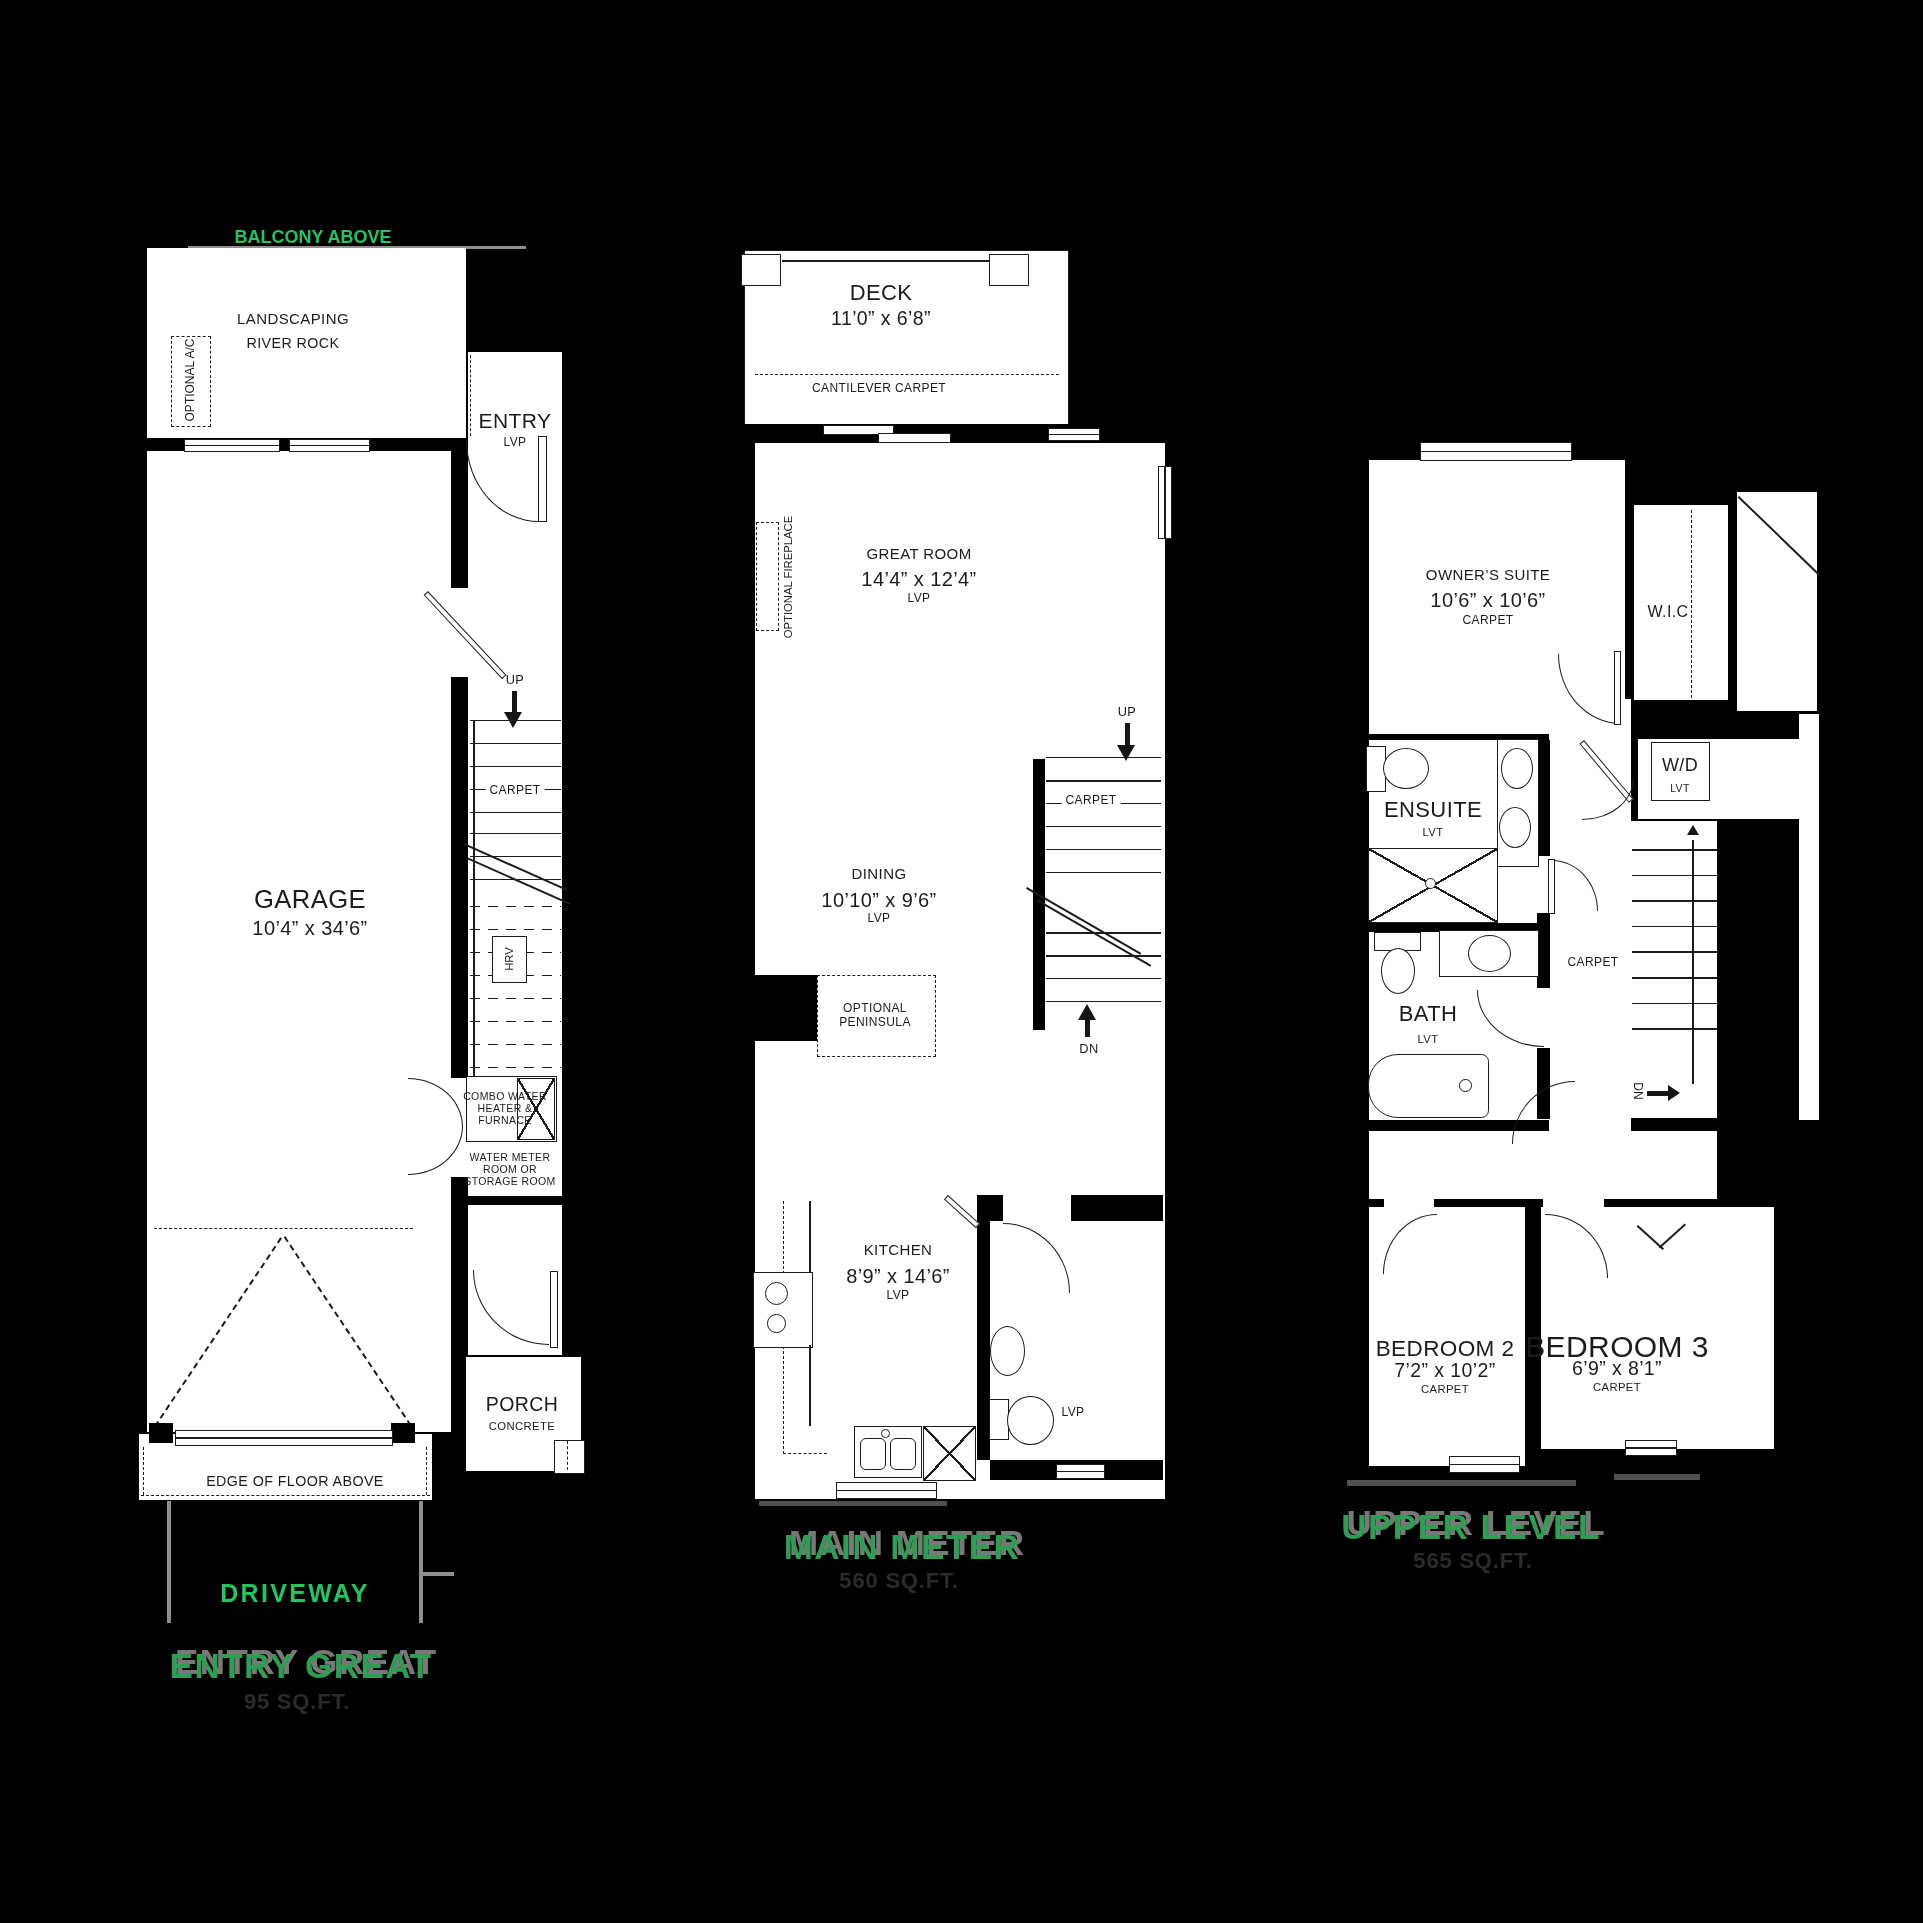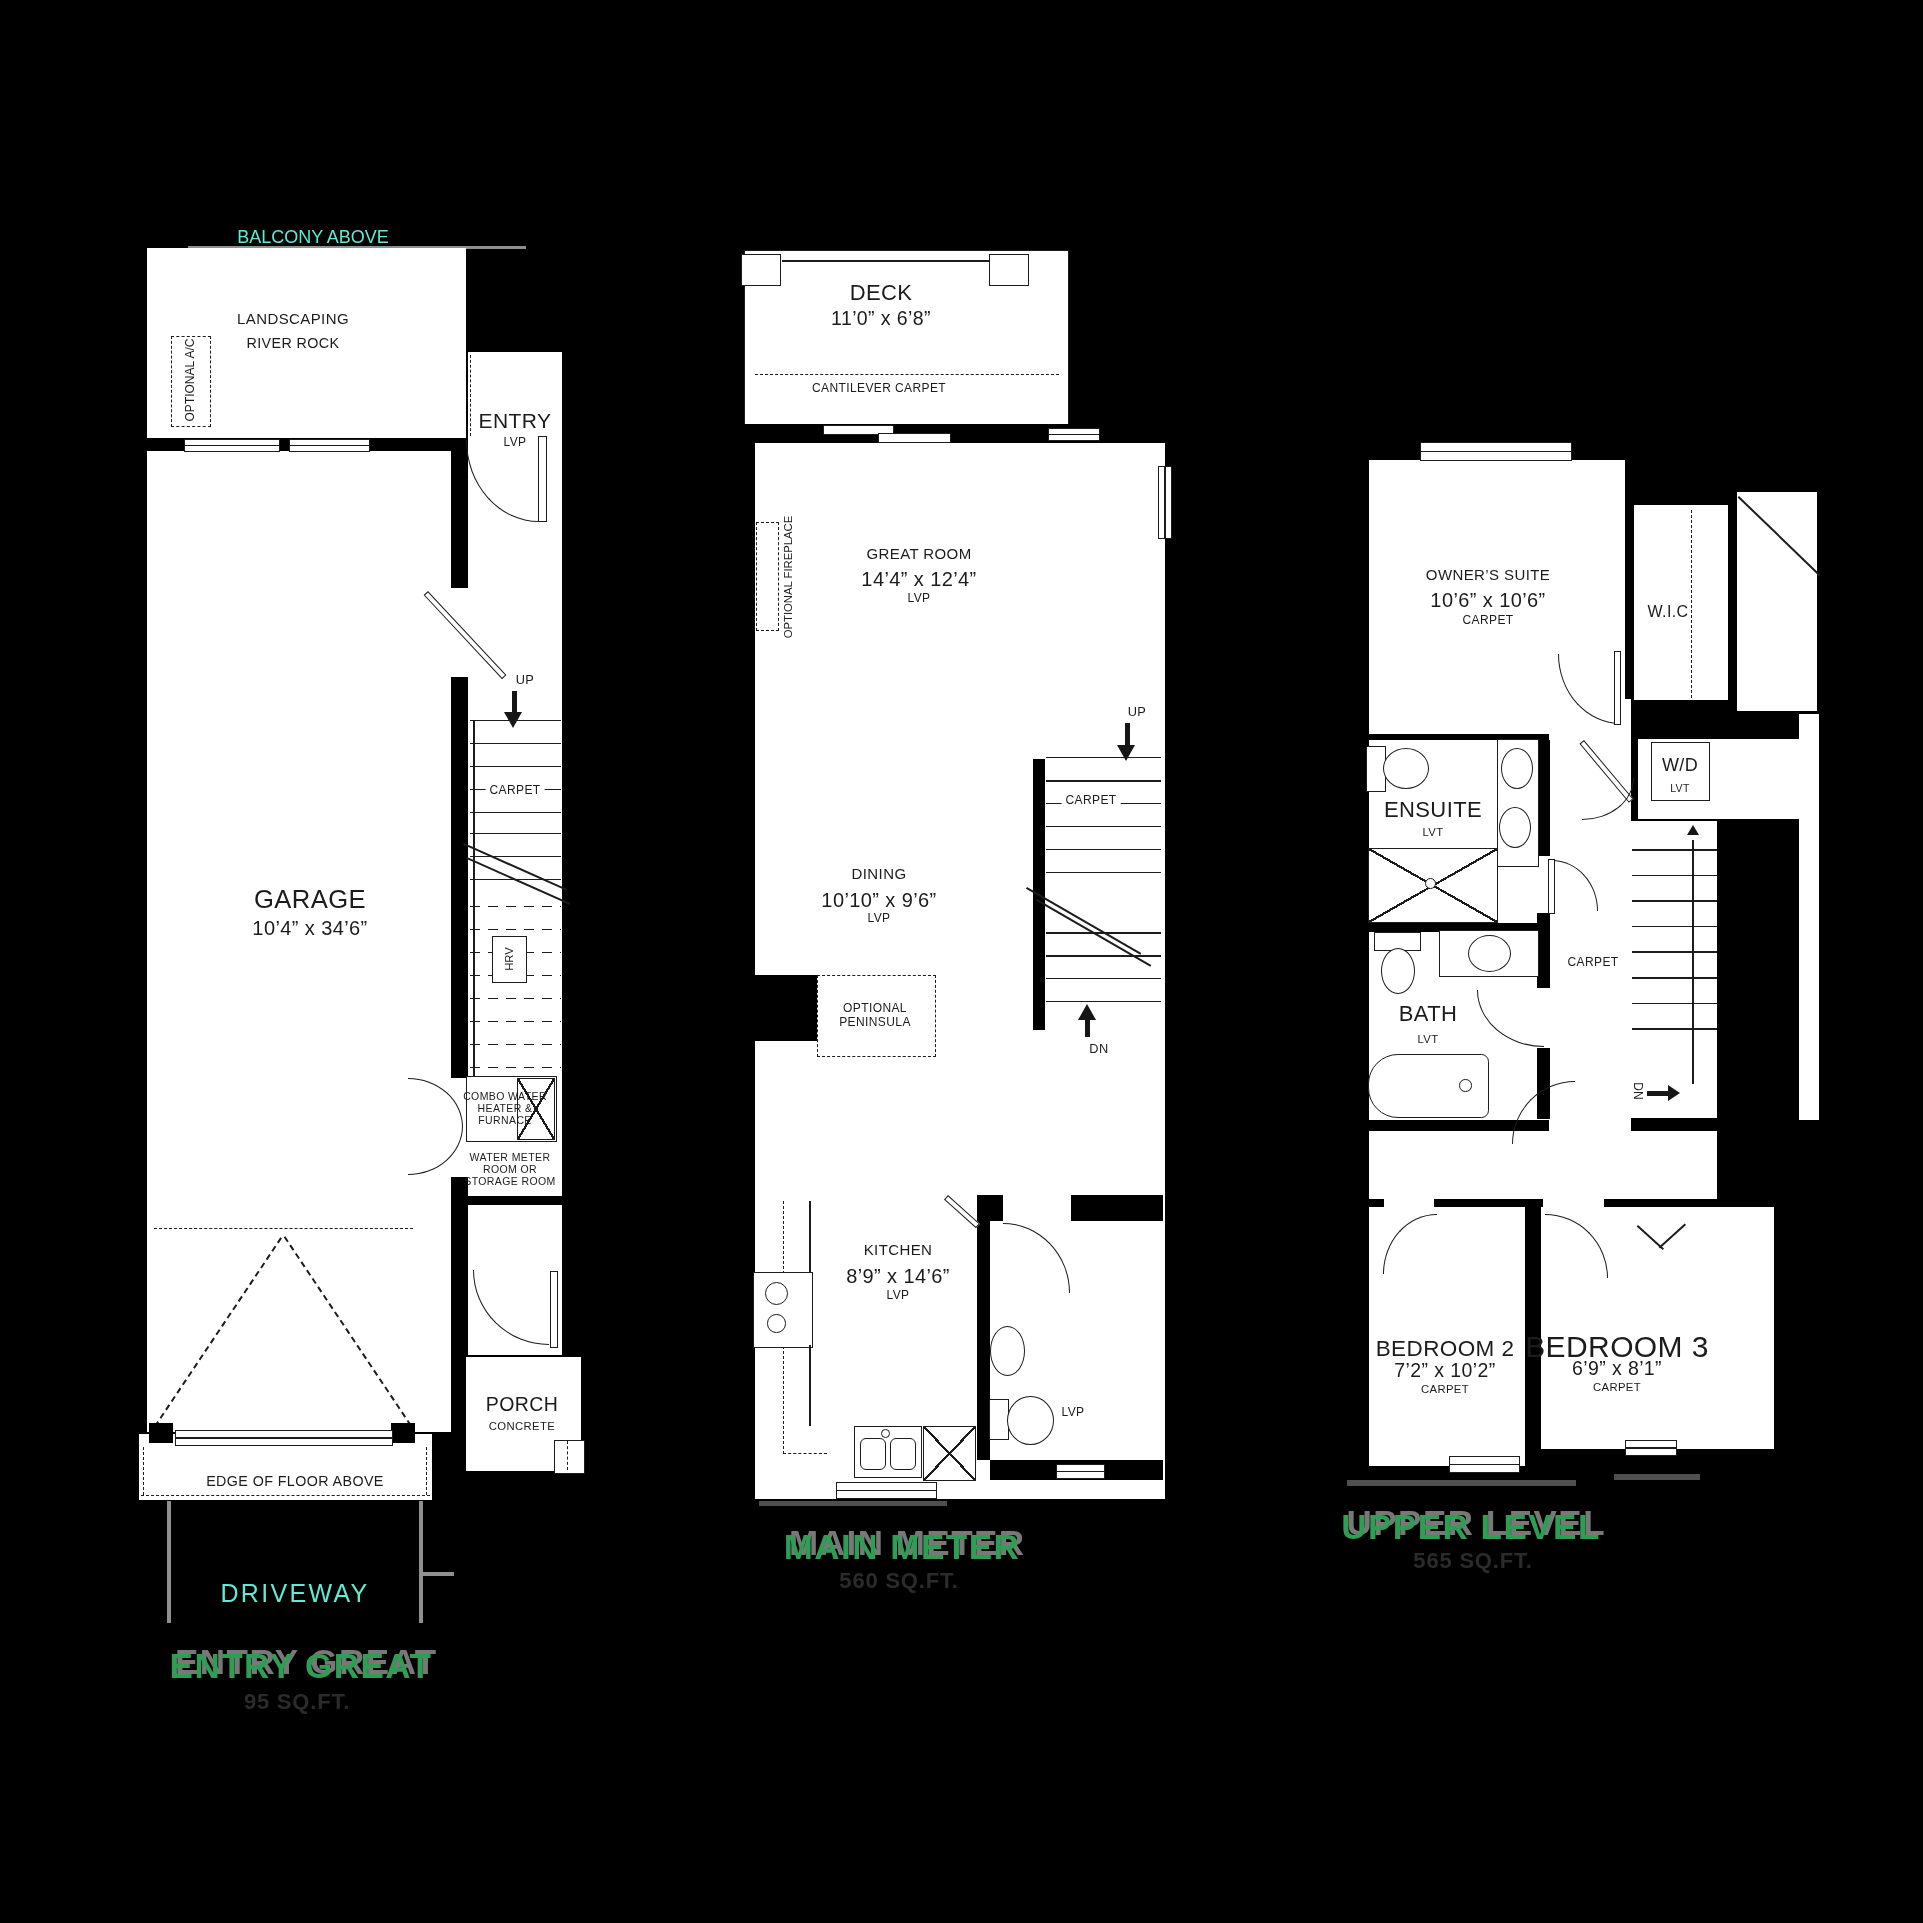--- a/index.html
+++ b/index.html
@@ -31,28 +31,28 @@
   .treadd{position:absolute;background-image:
       repeating-linear-gradient(to right,transparent 0 10.5px,#fff 10.5px 18px),
       repeating-linear-gradient(to bottom,#1c1c1c 0 1.5px,transparent 1.5px 23px);}
   .lbl{position:absolute;transform:translate(-50%,-50%);color:#1c1c1c;text-align:center;
        white-space:pre-line;line-height:1.15;letter-spacing:0.4px;}
   .vlbl{position:absolute;transform:translate(-50%,-50%) rotate(-90deg);color:#1c1c1c;
        text-align:center;white-space:nowrap;}
   .vlbl90{position:absolute;transform:translate(-50%,-50%) rotate(90deg);color:#1c1c1c;
        text-align:center;white-space:nowrap;}
   .t31{font-size:15px;} .t29{font-size:22px;} .t27{font-size:20px;} .t26{font-size:19.5px;}
-  .t24{font-size:18px;} .t21{font-size:16px;} .t19{font-size:14.3px;} .t17{font-size:12.8px;margin-left:10px;}
+  .t24{font-size:18px;} .t21{font-size:16px;} .t19{font-size:14.3px;} .t17{font-size:12.8px;}
   .t16{font-size:12px;} .t15{font-size:11.3px;} .t14{font-size:10.5px;}
   .bgw{background:#fff;padding:0 3.8px;}
   .hgreen{position:absolute;transform:translate(-50%,-50%);font-weight:800;font-size:35px;
        color:#2f9e55;letter-spacing:1.5px;text-shadow:5.3px -3.8px 0 #787878;white-space:nowrap;}
   .hsqft{position:absolute;transform:translate(-50%,-50%);font-weight:700;font-size:22px;
        color:#2b2b2b;letter-spacing:0.8px;white-space:nowrap;}
-  .hdark{position:absolute;transform:translate(-50%,-50%);font-weight:400;color:#5eead4;white-space:nowrap;}
+  .hdark{position:absolute;transform:translate(-50%,-50%);font-weight:700;color:#22c55e;white-space:nowrap;}
   .tri-d{position:absolute;width:0;height:0;border-left:9.8px solid transparent;border-right:9.8px solid transparent;border-top:16.5px solid #161616;}
   .tri-u{position:absolute;width:0;height:0;border-left:9.8px solid transparent;border-right:9.8px solid transparent;border-bottom:16.5px solid #161616;}
   .tri-us{position:absolute;width:0;height:0;border-left:6px solid transparent;border-right:6px solid transparent;border-bottom:10.5px solid #161616;}
   .tri-r{position:absolute;width:0;height:0;border-top:8.3px solid transparent;border-bottom:8.3px solid transparent;border-left:12px solid #161616;}
 </style>
 </head>
 <body>
 
 <div id="canvas">
 

